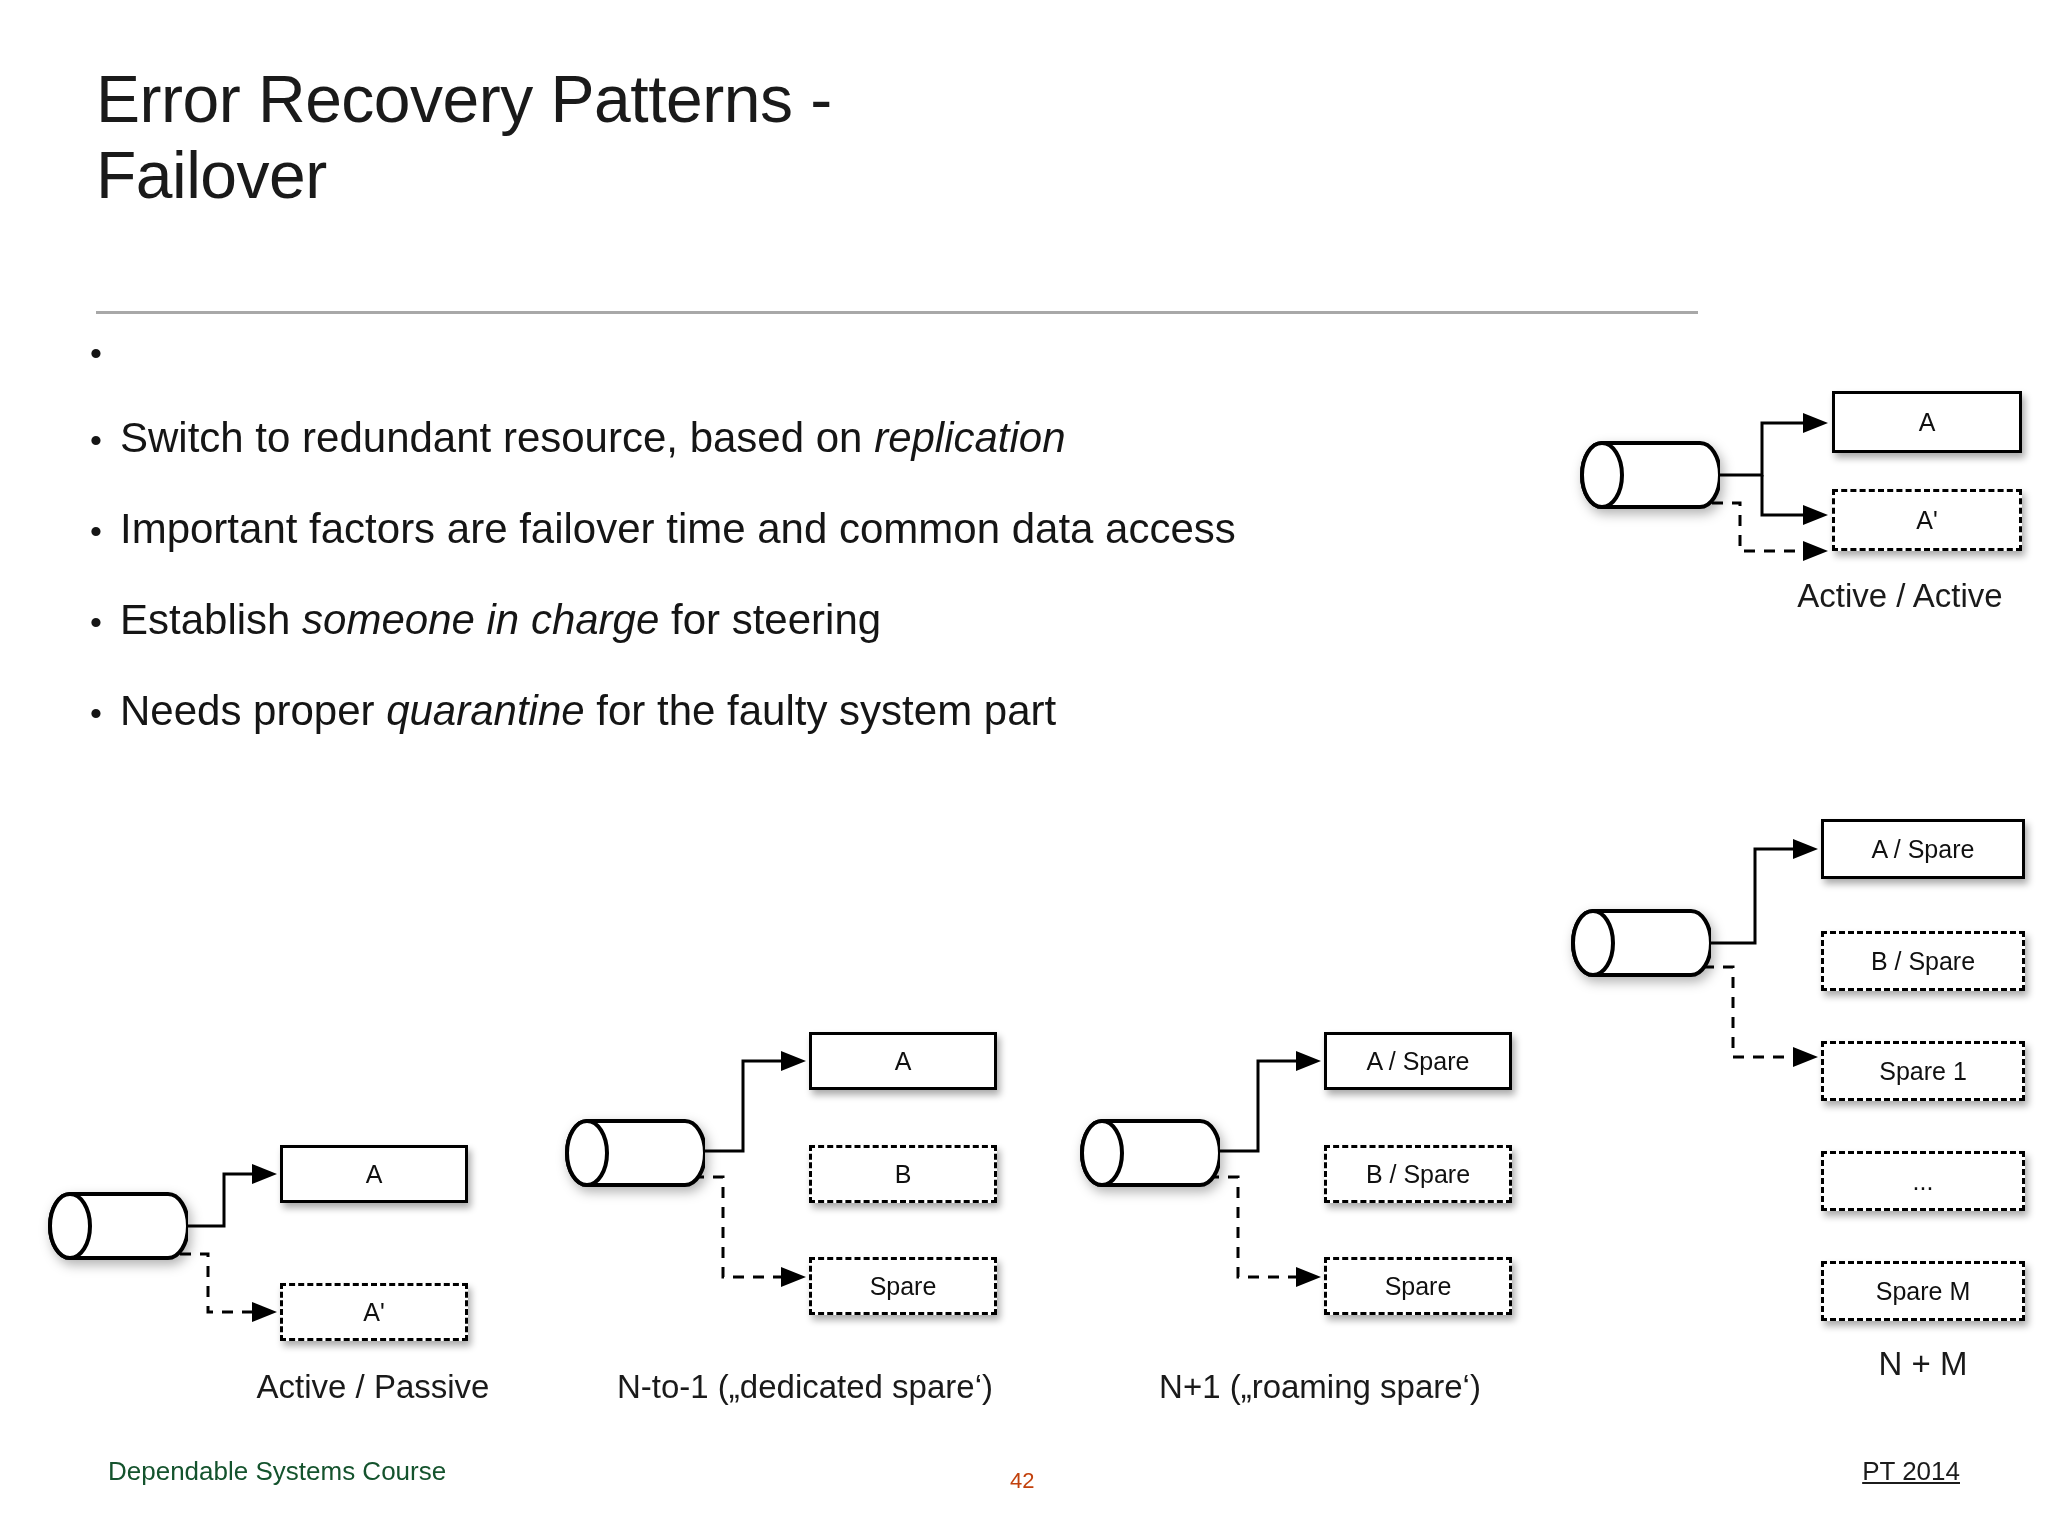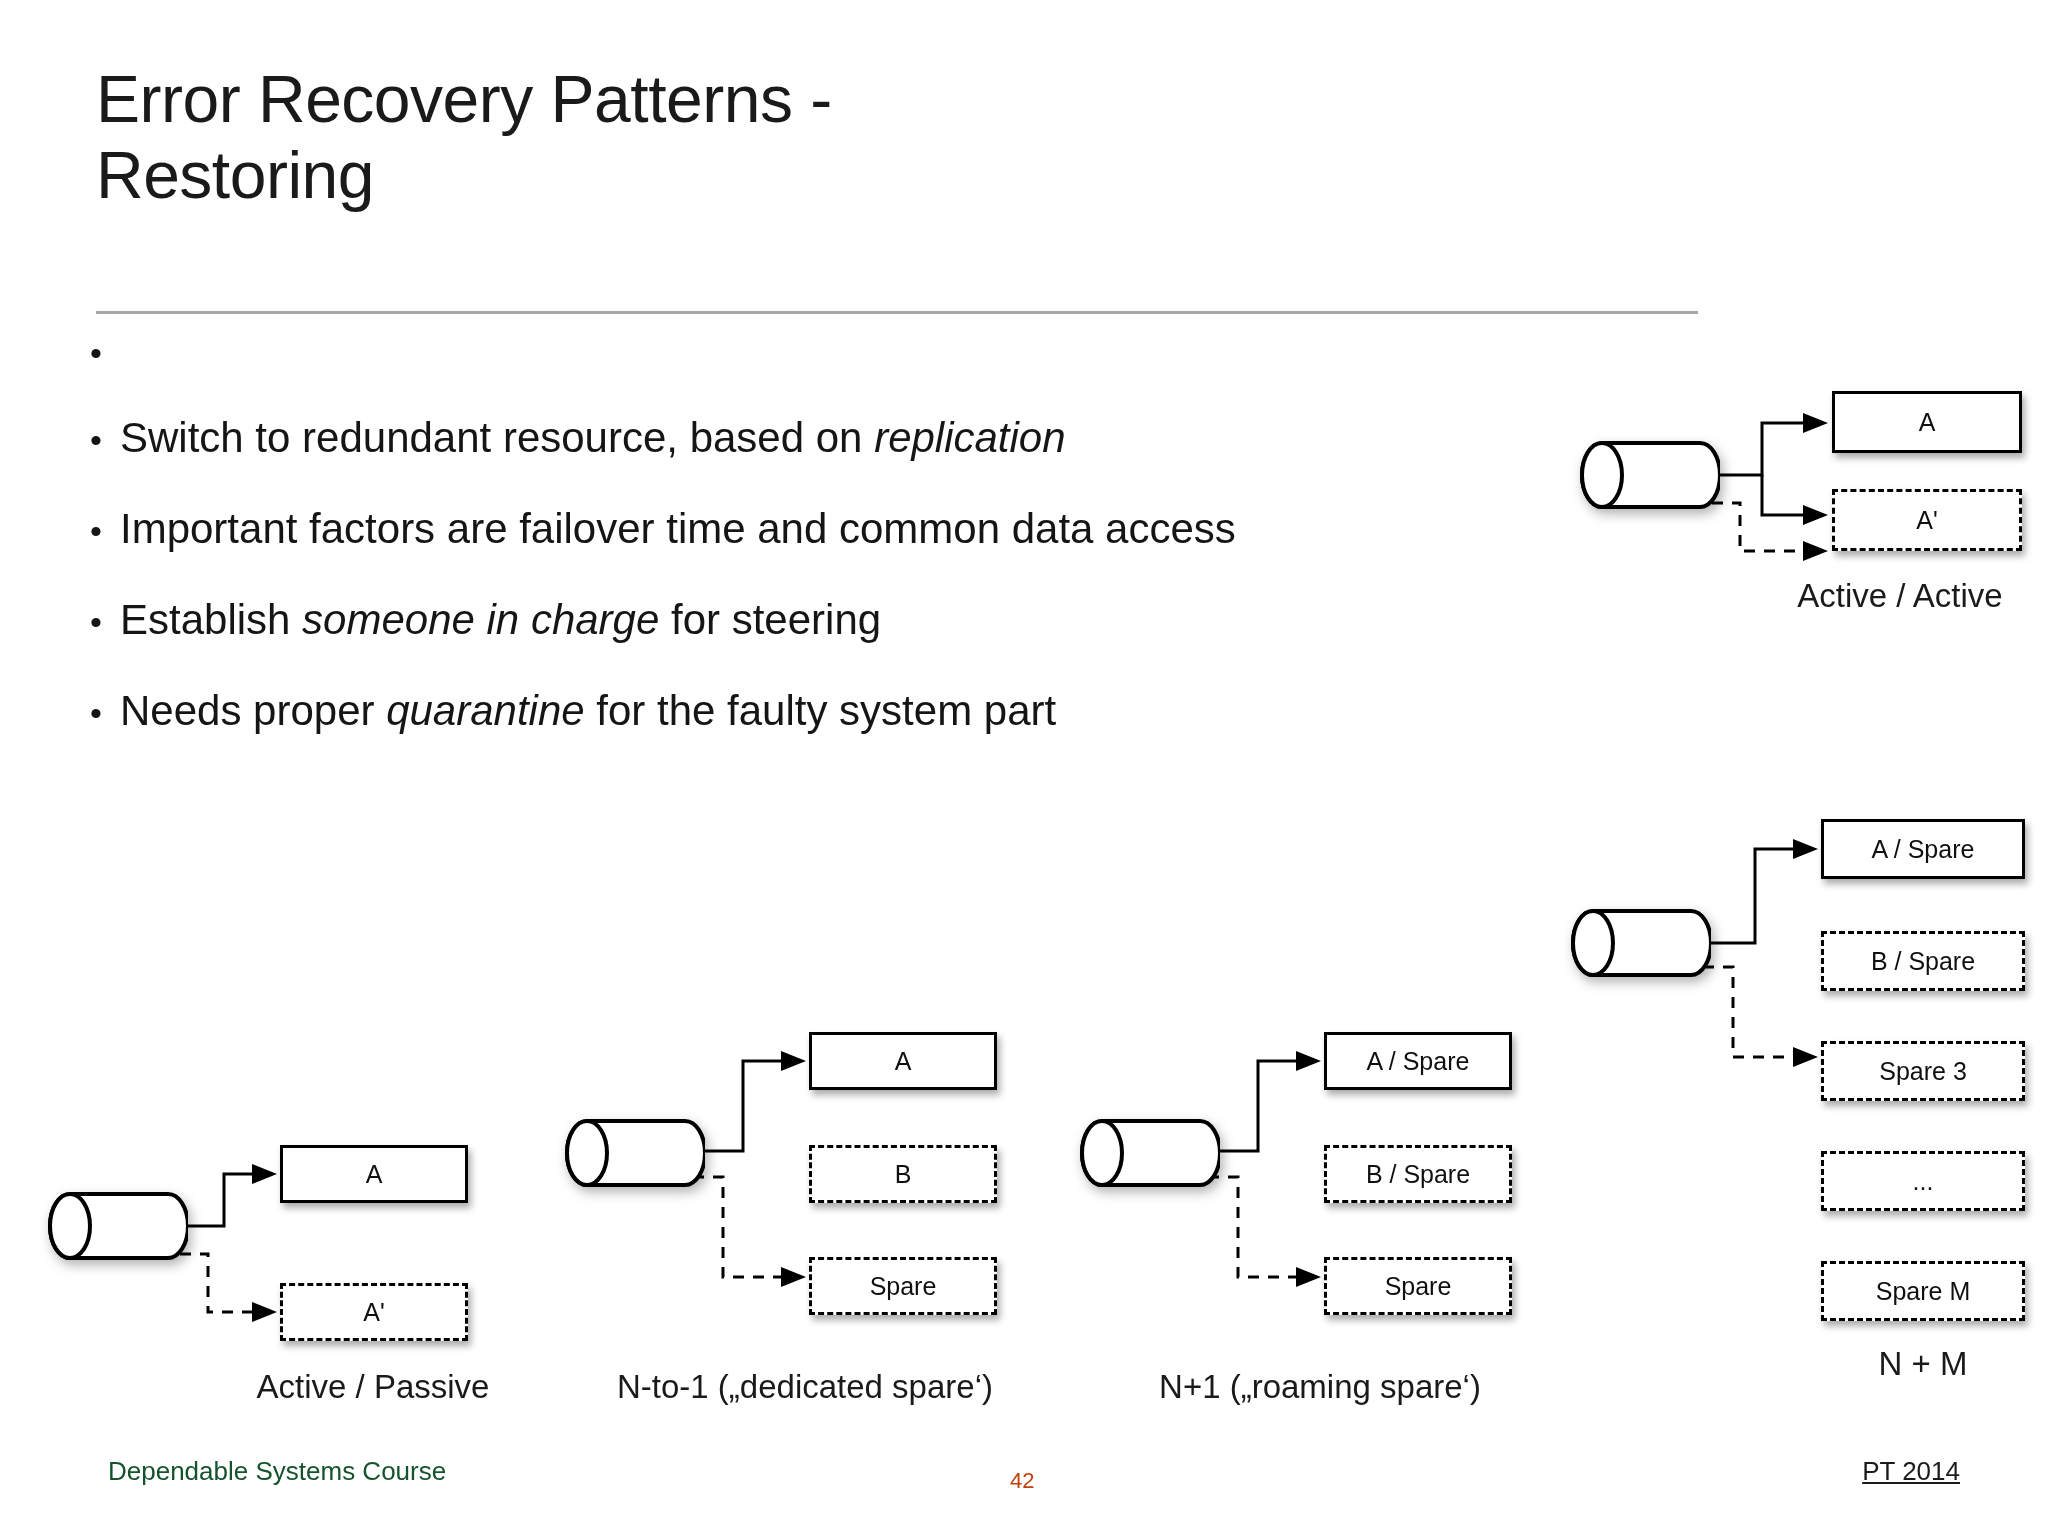--- a/index.html
+++ b/index.html
@@ -130,21 +130,21 @@
     top: 1456px;
     font-size: 26px;
     color: #1b1b1b;
     text-decoration: underline;
   }
 </style>
 </head>
 <body>
 
 <div id="slide-title">Error Recovery Patterns -
-Restoring</div>
+Failover</div>
 
 <div id="title-divider"></div>
 
 <div id="bullet-list">
 
   <div class="bullet-row">
     <span class="bullet-dot">•</span>
   </div>
 
   <div class="bullet-row">
@@ -222,21 +222,21 @@
     <ellipse cx="22" cy="38" rx="20" ry="32" fill="#ffffff" stroke="#000" stroke-width="4"></ellipse>
   </svg>
 
   <div class="node-box solid" style="left:256px; top:14px; width:204px; height:60px;">
     <span>A / Spare</span>
   </div>
   <div class="node-box dashed" style="left:256px; top:126px; width:204px; height:60px;">
     <span>B / Spare</span>
   </div>
   <div class="node-box dashed" style="left:256px; top:236px; width:204px; height:60px;">
-    <span>Spare 3</span>
+    <span>Spare 1</span>
   </div>
   <div class="node-box dashed" style="left:256px; top:346px; width:204px; height:60px;">
     <span>...</span>
   </div>
   <div class="node-box dashed" style="left:256px; top:456px; width:204px; height:60px;">
     <span>Spare M</span>
   </div>
 
   <div class="caption" style="left:258px; top:540px; width:200px;">N + M</div>
 </div>

